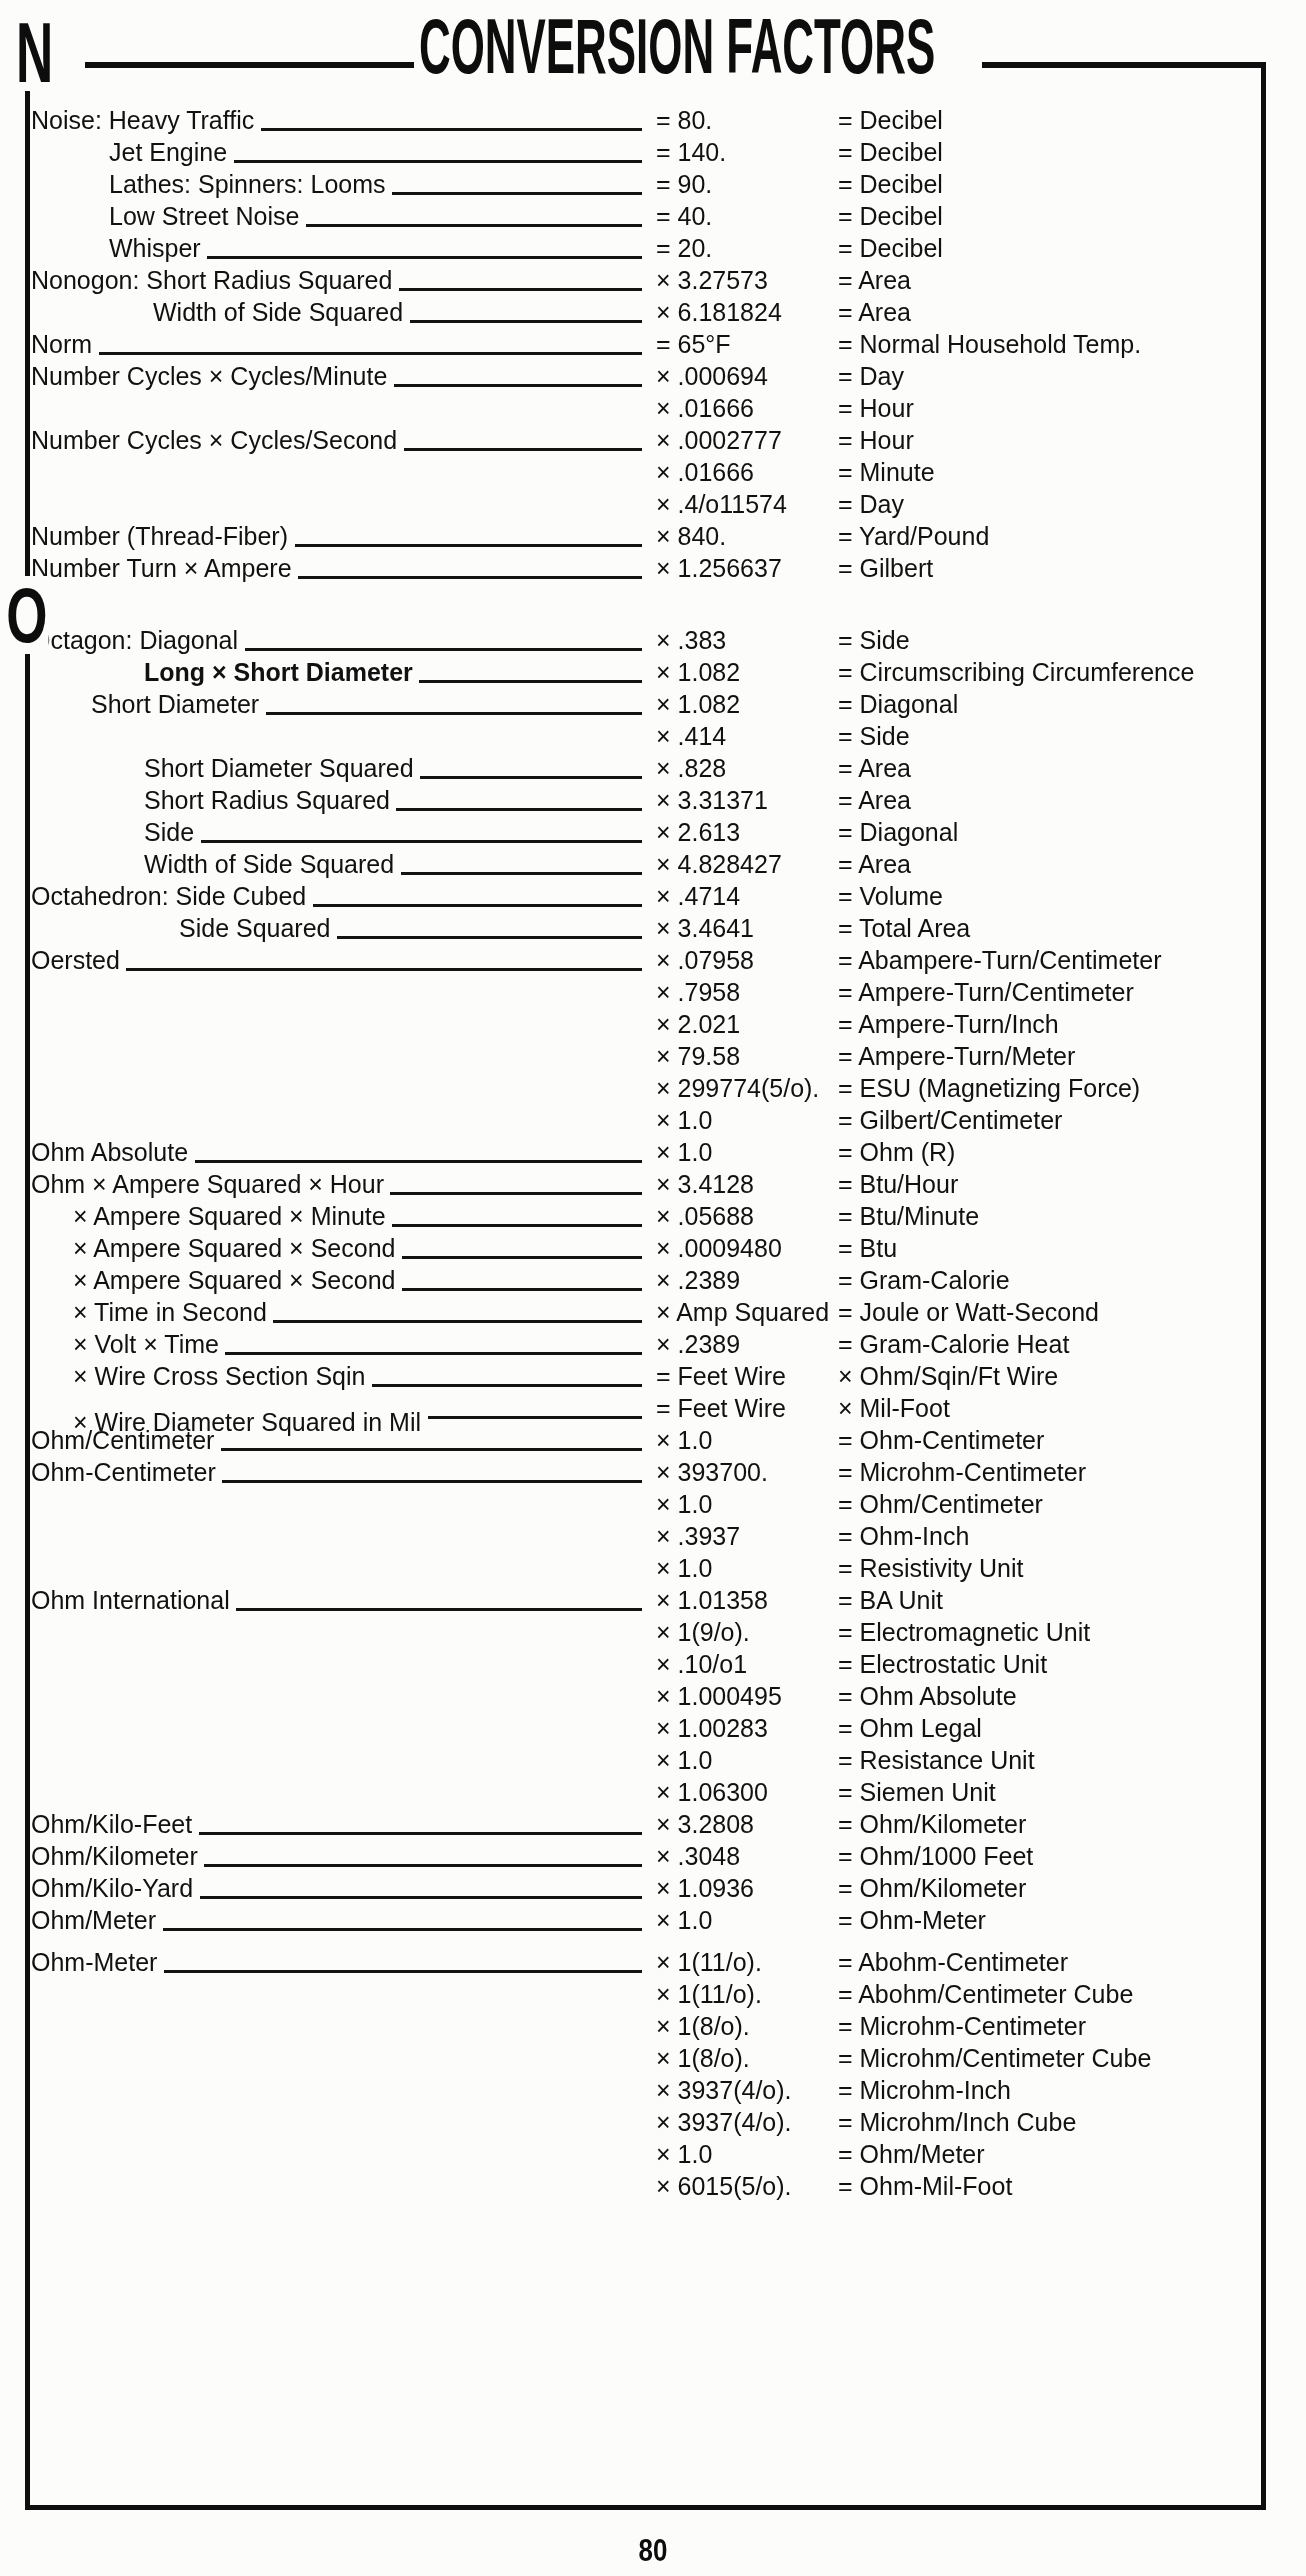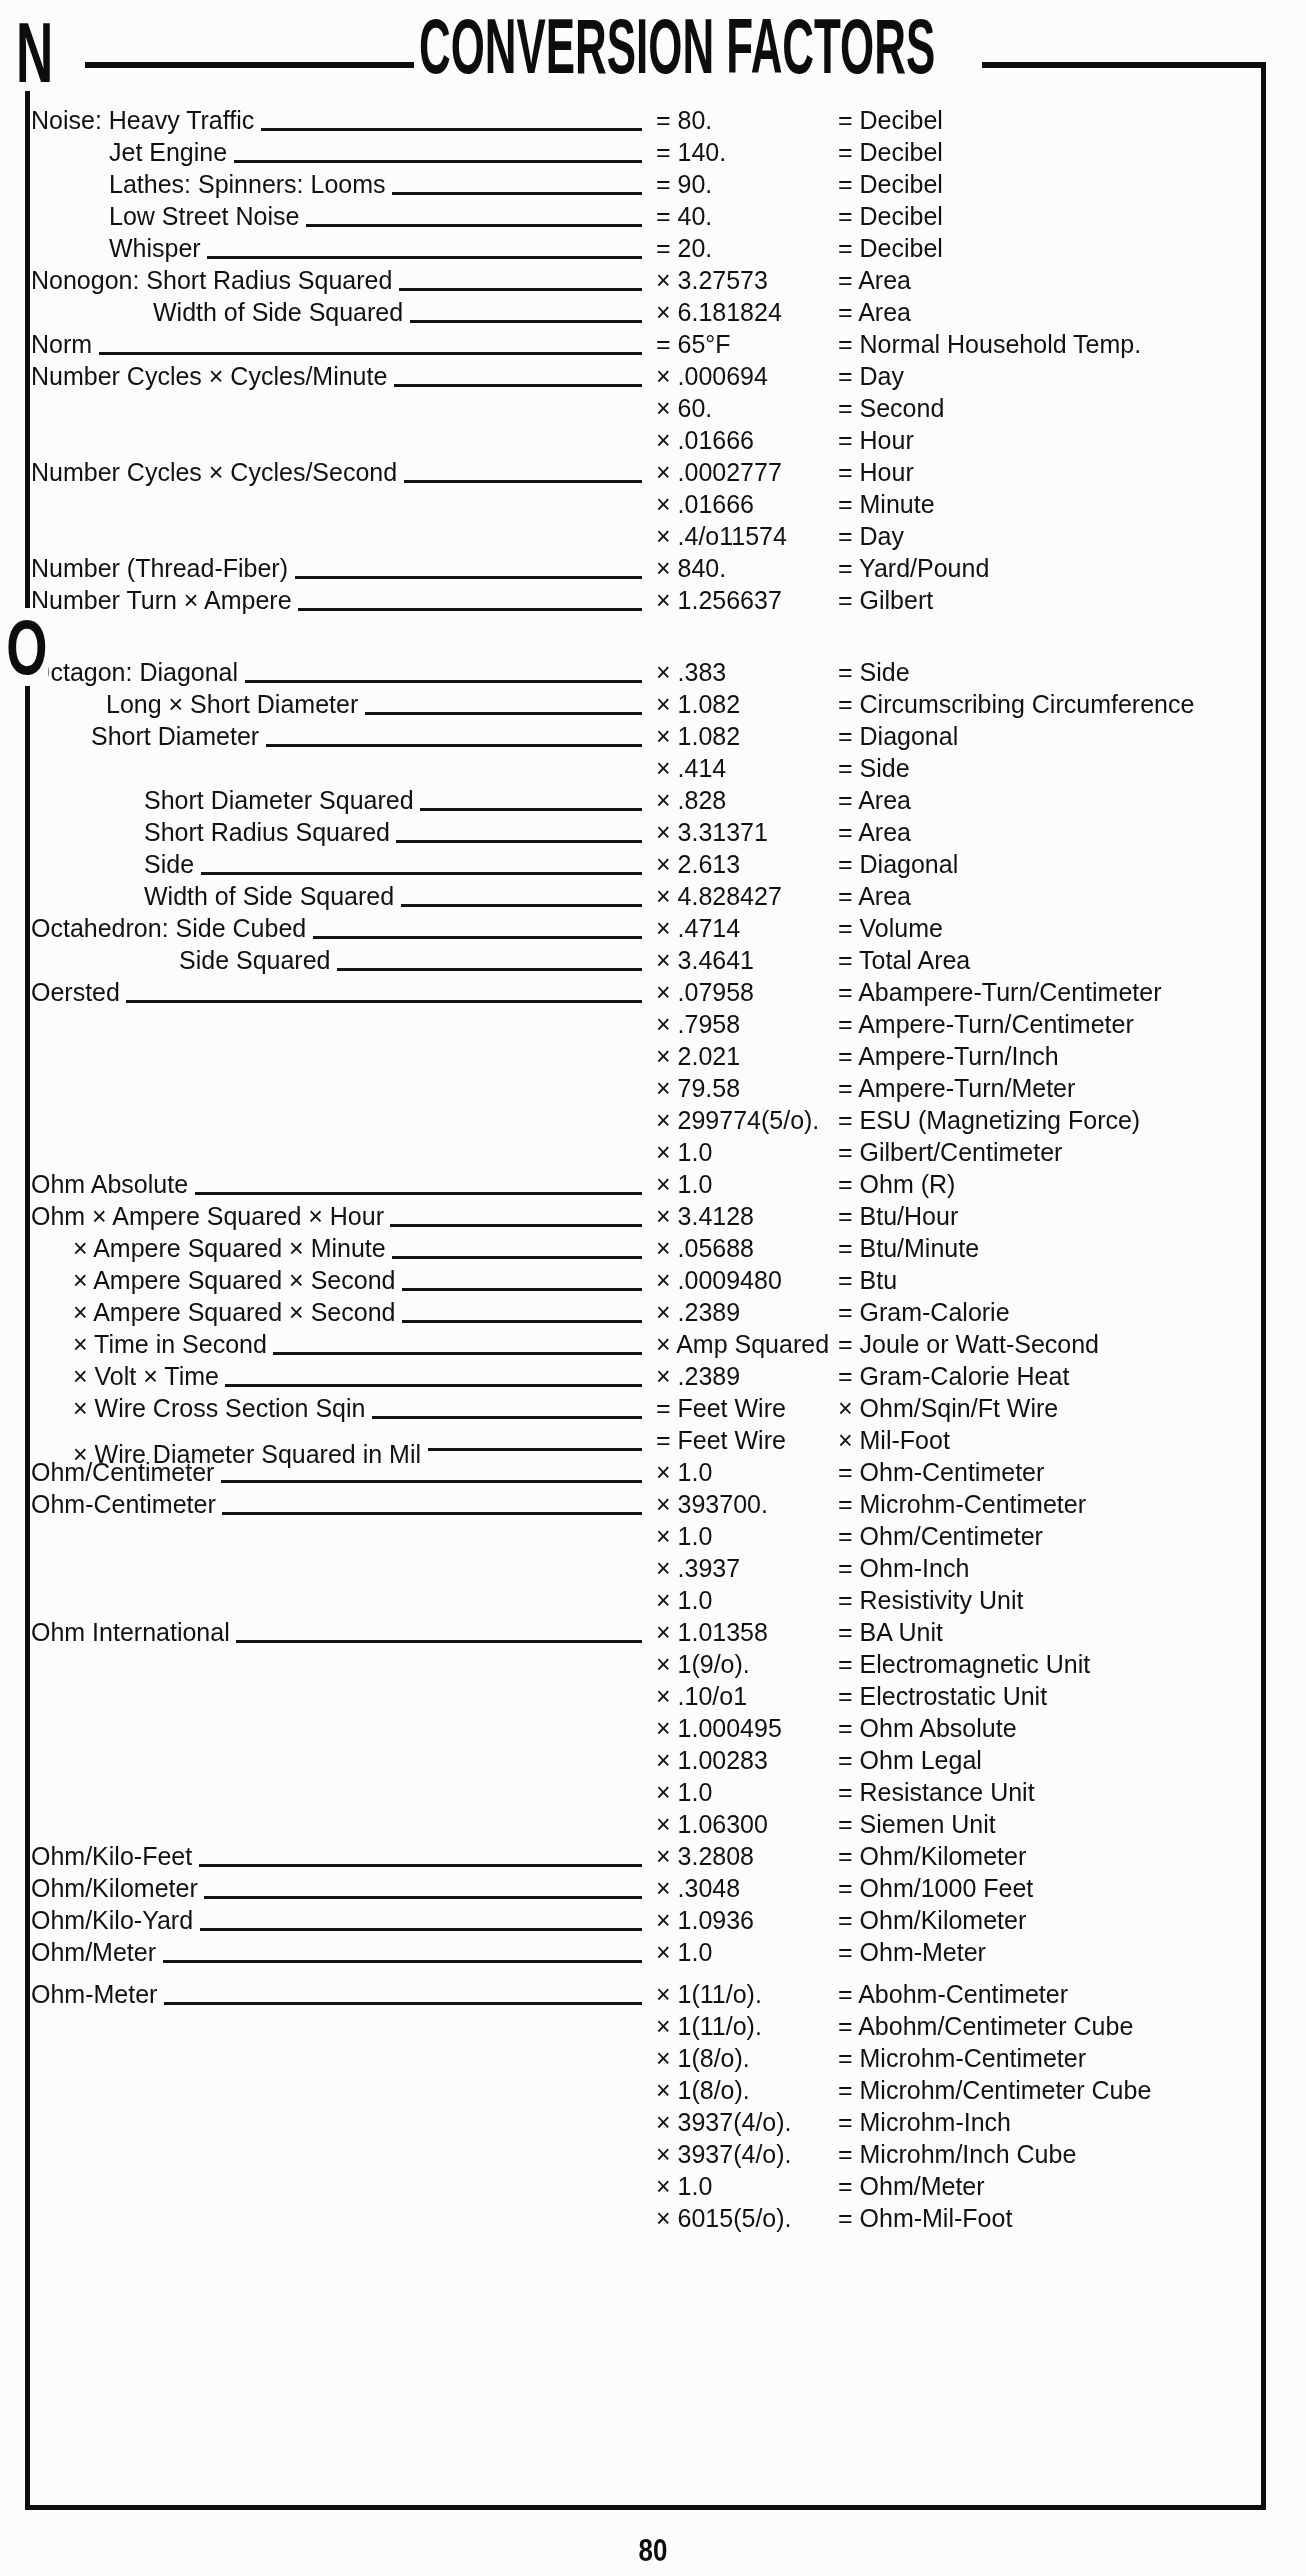--- a/index.html
+++ b/index.html
@@ -137,27 +137,20 @@
 
     <span class="lbl">Number Cycles × Cycles/Minute</span>
     <span class="leader"></span>
     <span class="mid">× .000694</span>
     <span class="rt">= Day</span>
   </div>
     <div class="row noleader">
 
     <span class="lbl"></span>
     <span class="leader"></span>
-    <span class="mid">× 60.</span>
-    <span class="rt">= Second</span>
-  </div>
-    <div class="row noleader">
-
-    <span class="lbl"></span>
-    <span class="leader"></span>
     <span class="mid">× .01666</span>
     <span class="rt">= Hour</span>
   </div>
     <div class="row">
 
     <span class="lbl">Number Cycles × Cycles/Second</span>
     <span class="leader"></span>
     <span class="mid">× .0002777</span>
     <span class="rt">= Hour</span>
   </div>
@@ -191,21 +184,21 @@
   </div>
     <div class="row has-letter" style="margin-top: 40px;">
     <span class="biglt">O</span>
     <span class="lbl">Octagon: Diagonal</span>
     <span class="leader"></span>
     <span class="mid">× .383</span>
     <span class="rt">= Side</span>
   </div>
     <div class="row">
 
-    <span class="lbl" style="margin-left: 75px;">Long × Short Diameter</span>
+    <span class="lbl" style="margin-left: 113px; font-weight: bold;">Long × Short Diameter</span>
     <span class="leader"></span>
     <span class="mid">× 1.082</span>
     <span class="rt">= Circumscribing Circumference</span>
   </div>
     <div class="row">
 
     <span class="lbl" style="margin-left: 60px;">Short Diameter</span>
     <span class="leader"></span>
     <span class="mid">× 1.082</span>
     <span class="rt">= Diagonal</span>

